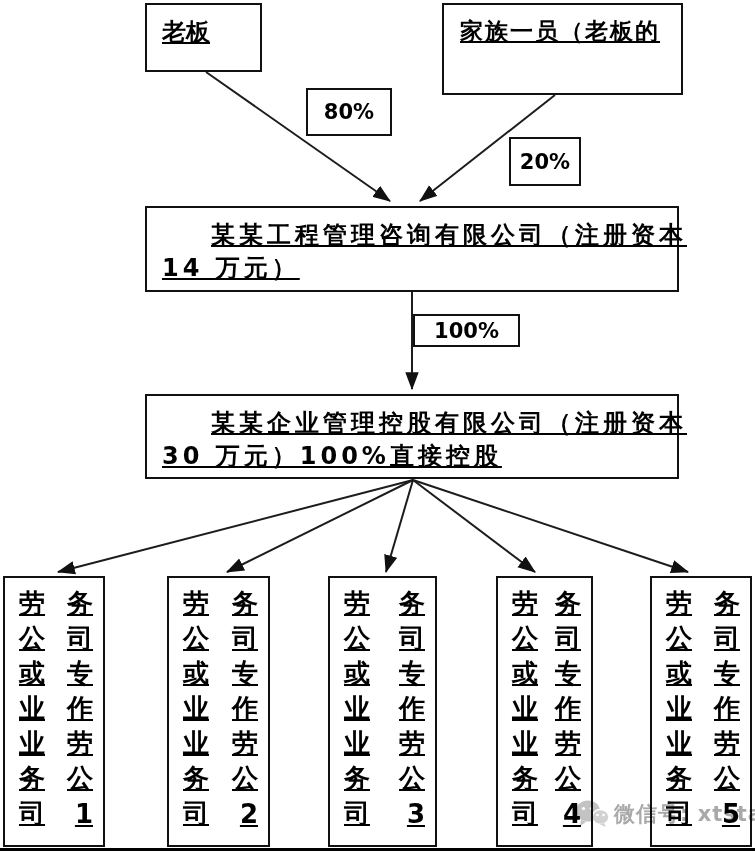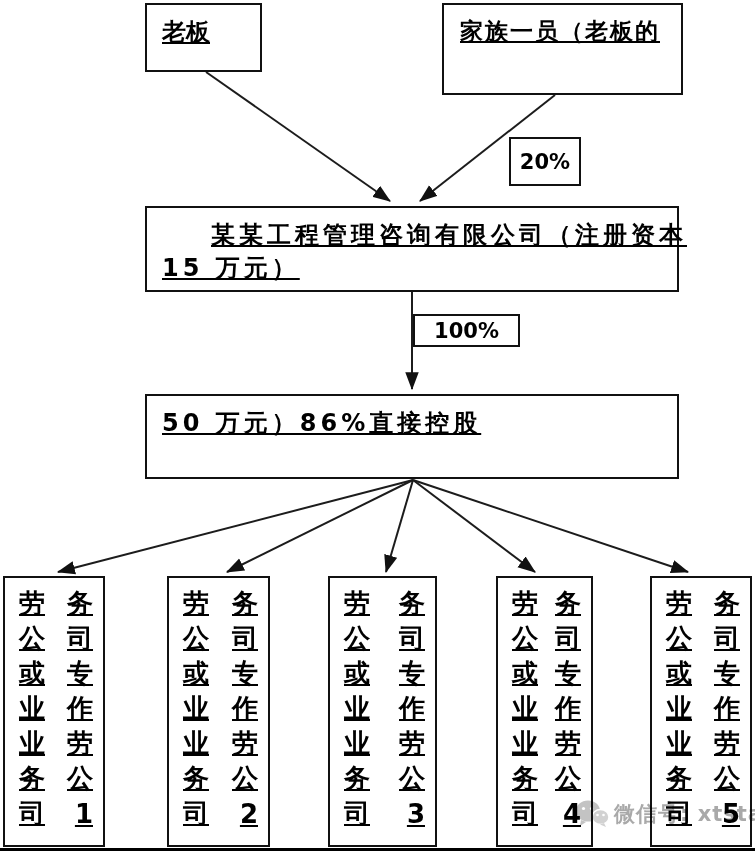--- a/index.html
+++ b/index.html
@@ -67,31 +67,33 @@
     <line x1="413" y1="480" x2="535" y2="572" stroke="#1c1c1c" stroke-width="2" marker-end="url(#ah)"></line>
     <line x1="413" y1="480" x2="688" y2="572" stroke="#1c1c1c" stroke-width="2" marker-end="url(#ah)"></line>
   </svg>
 
   <div class="box boss">老板</div>
 
   <div class="box family">
     <div class="ln">家族一员（老板的</div>
   </div>
 
+  <div class="share l80">80%</div>
   <div class="share l20">20%</div>
 
   <div class="box company companyA">
     <div class="ln indent">某某工程管理咨询有限公司（注册资本</div>
-    <div class="ln">15 万元）</div>
+    <div class="ln">14 万元）</div>
   </div>
 
   <div class="share l100">100%</div>
 
   <div class="box company companyB">
-    <div class="ln">50 万元）86%直接控股</div>
+    <div class="ln indent">某某企业管理控股有限公司（注册资本</div>
+    <div class="ln">30 万元）100%直接控股</div>
   </div>
 
   <div class="box sub sub1">
       <div class="vrow">
         <span>劳</span>
         <span>务</span>
       </div>
       <div class="vrow">
         <span>公</span>
         <span>司</span>

